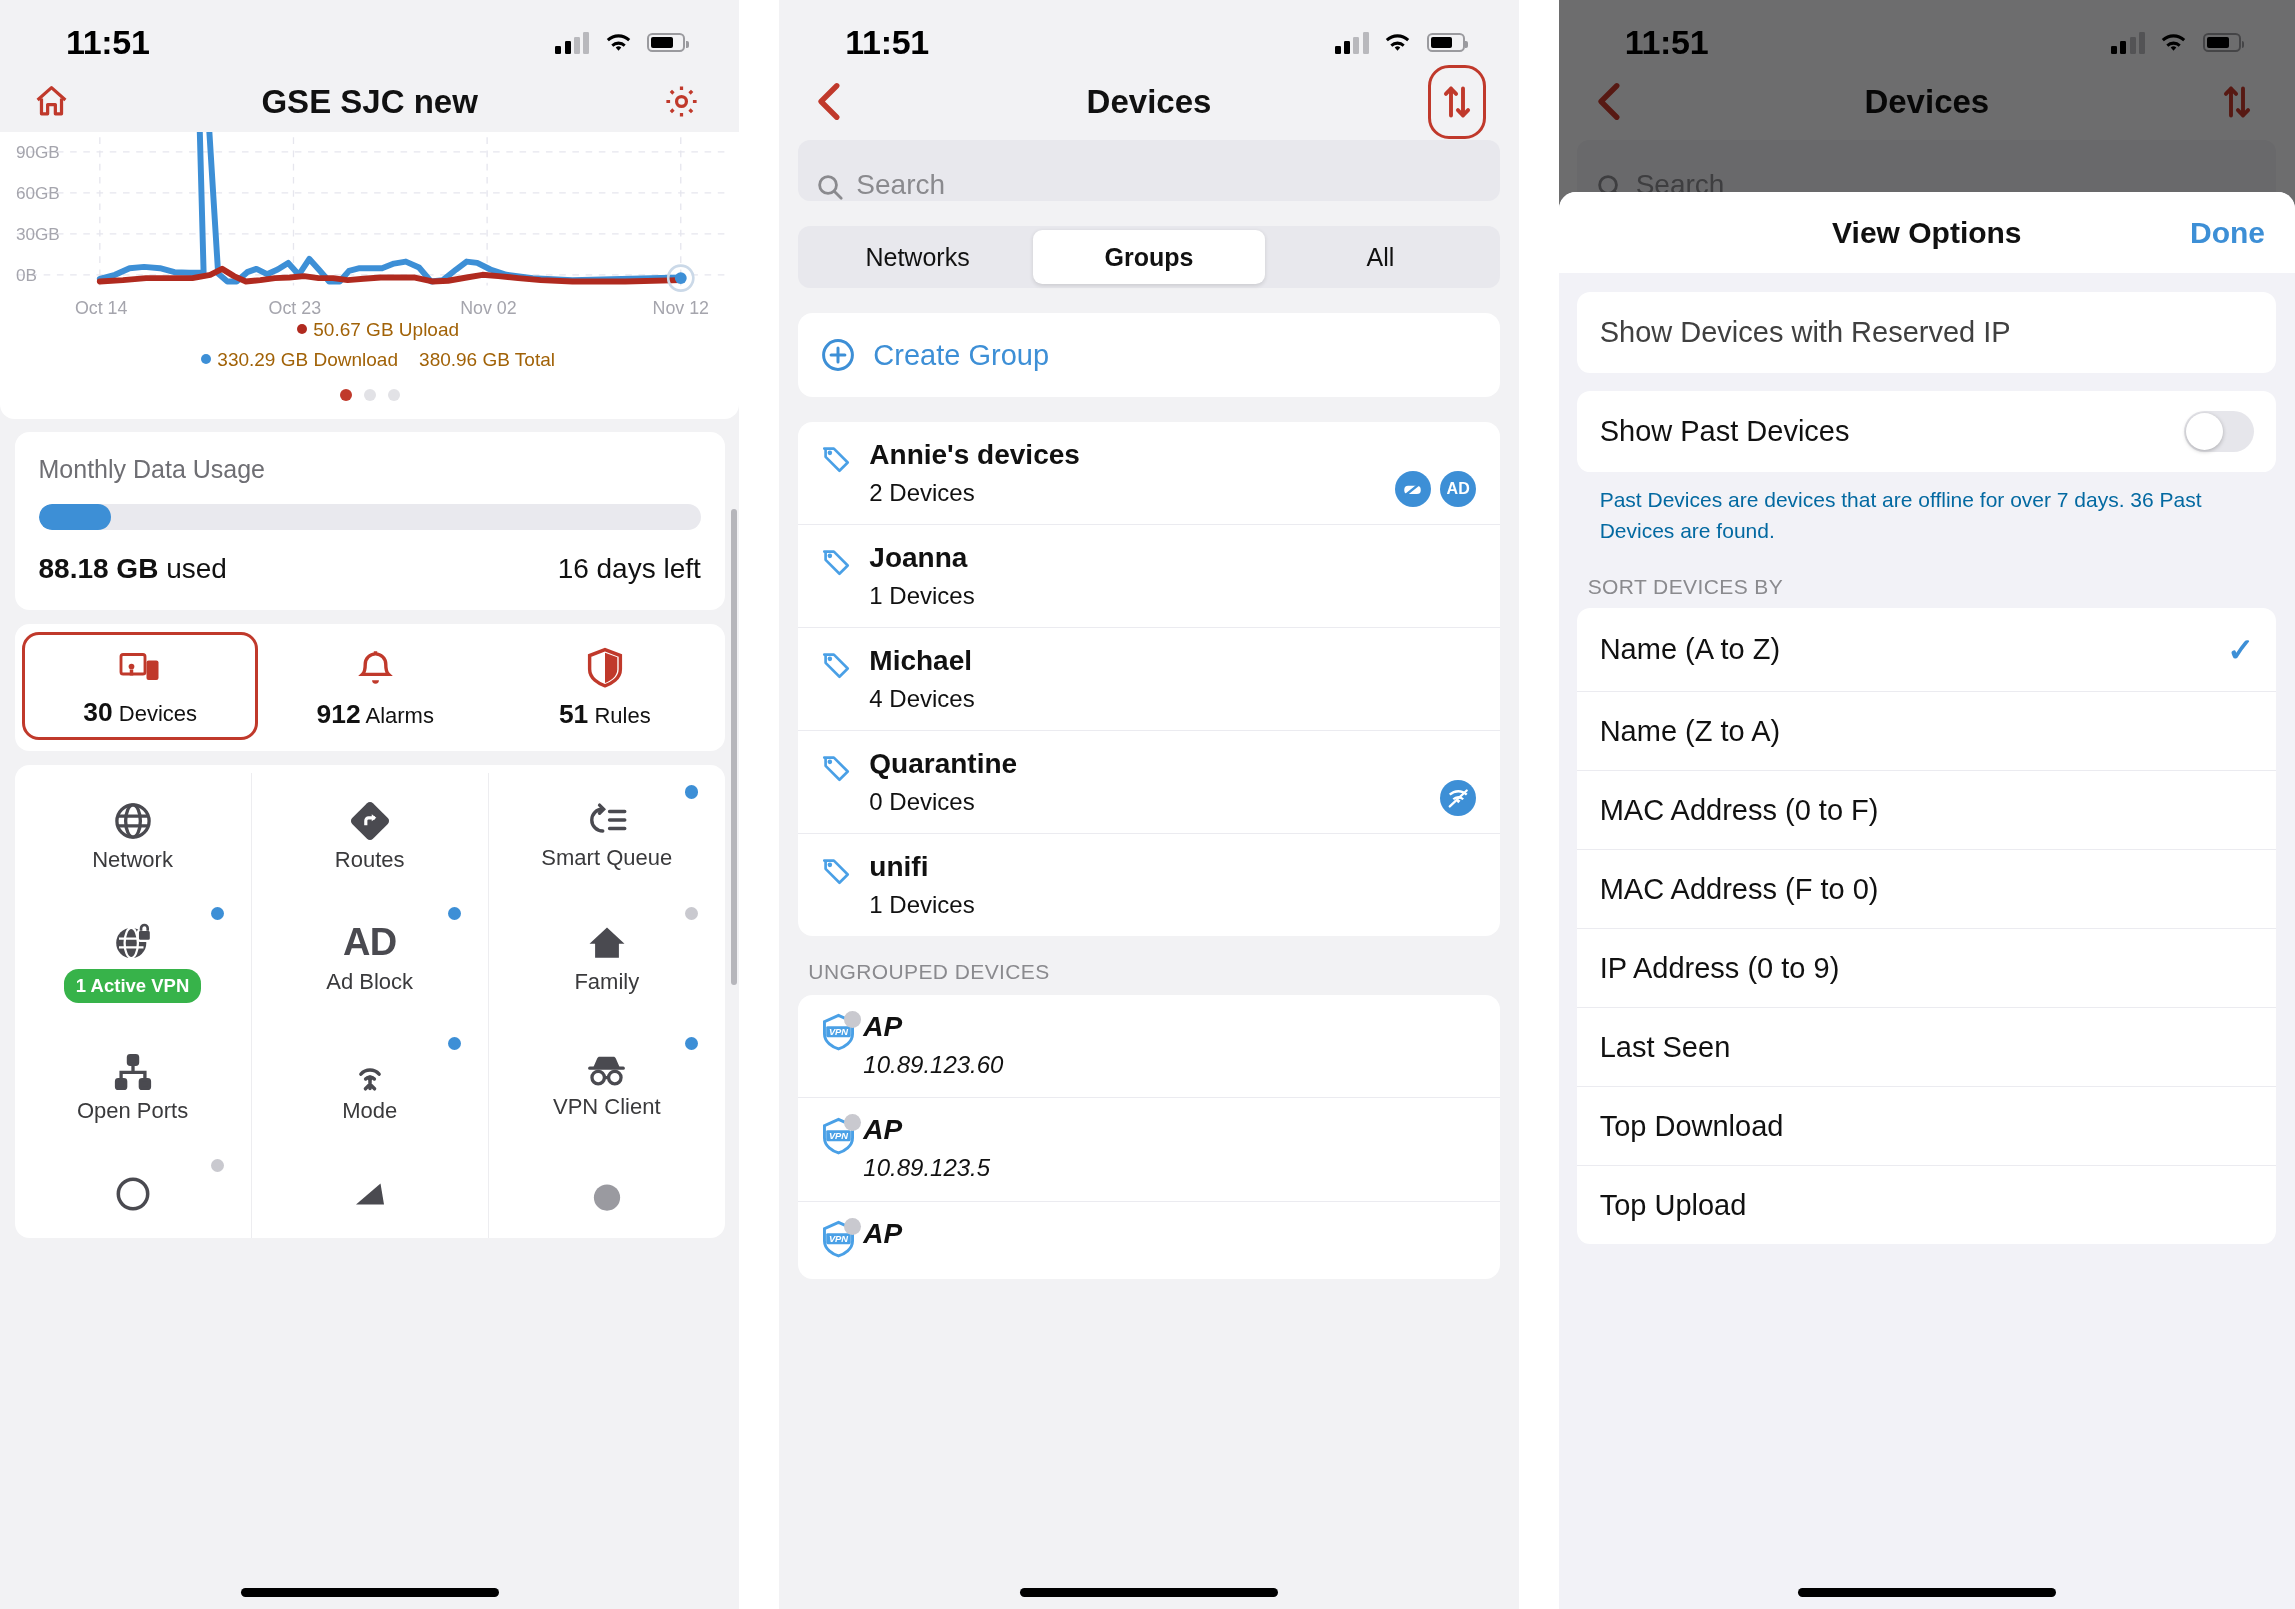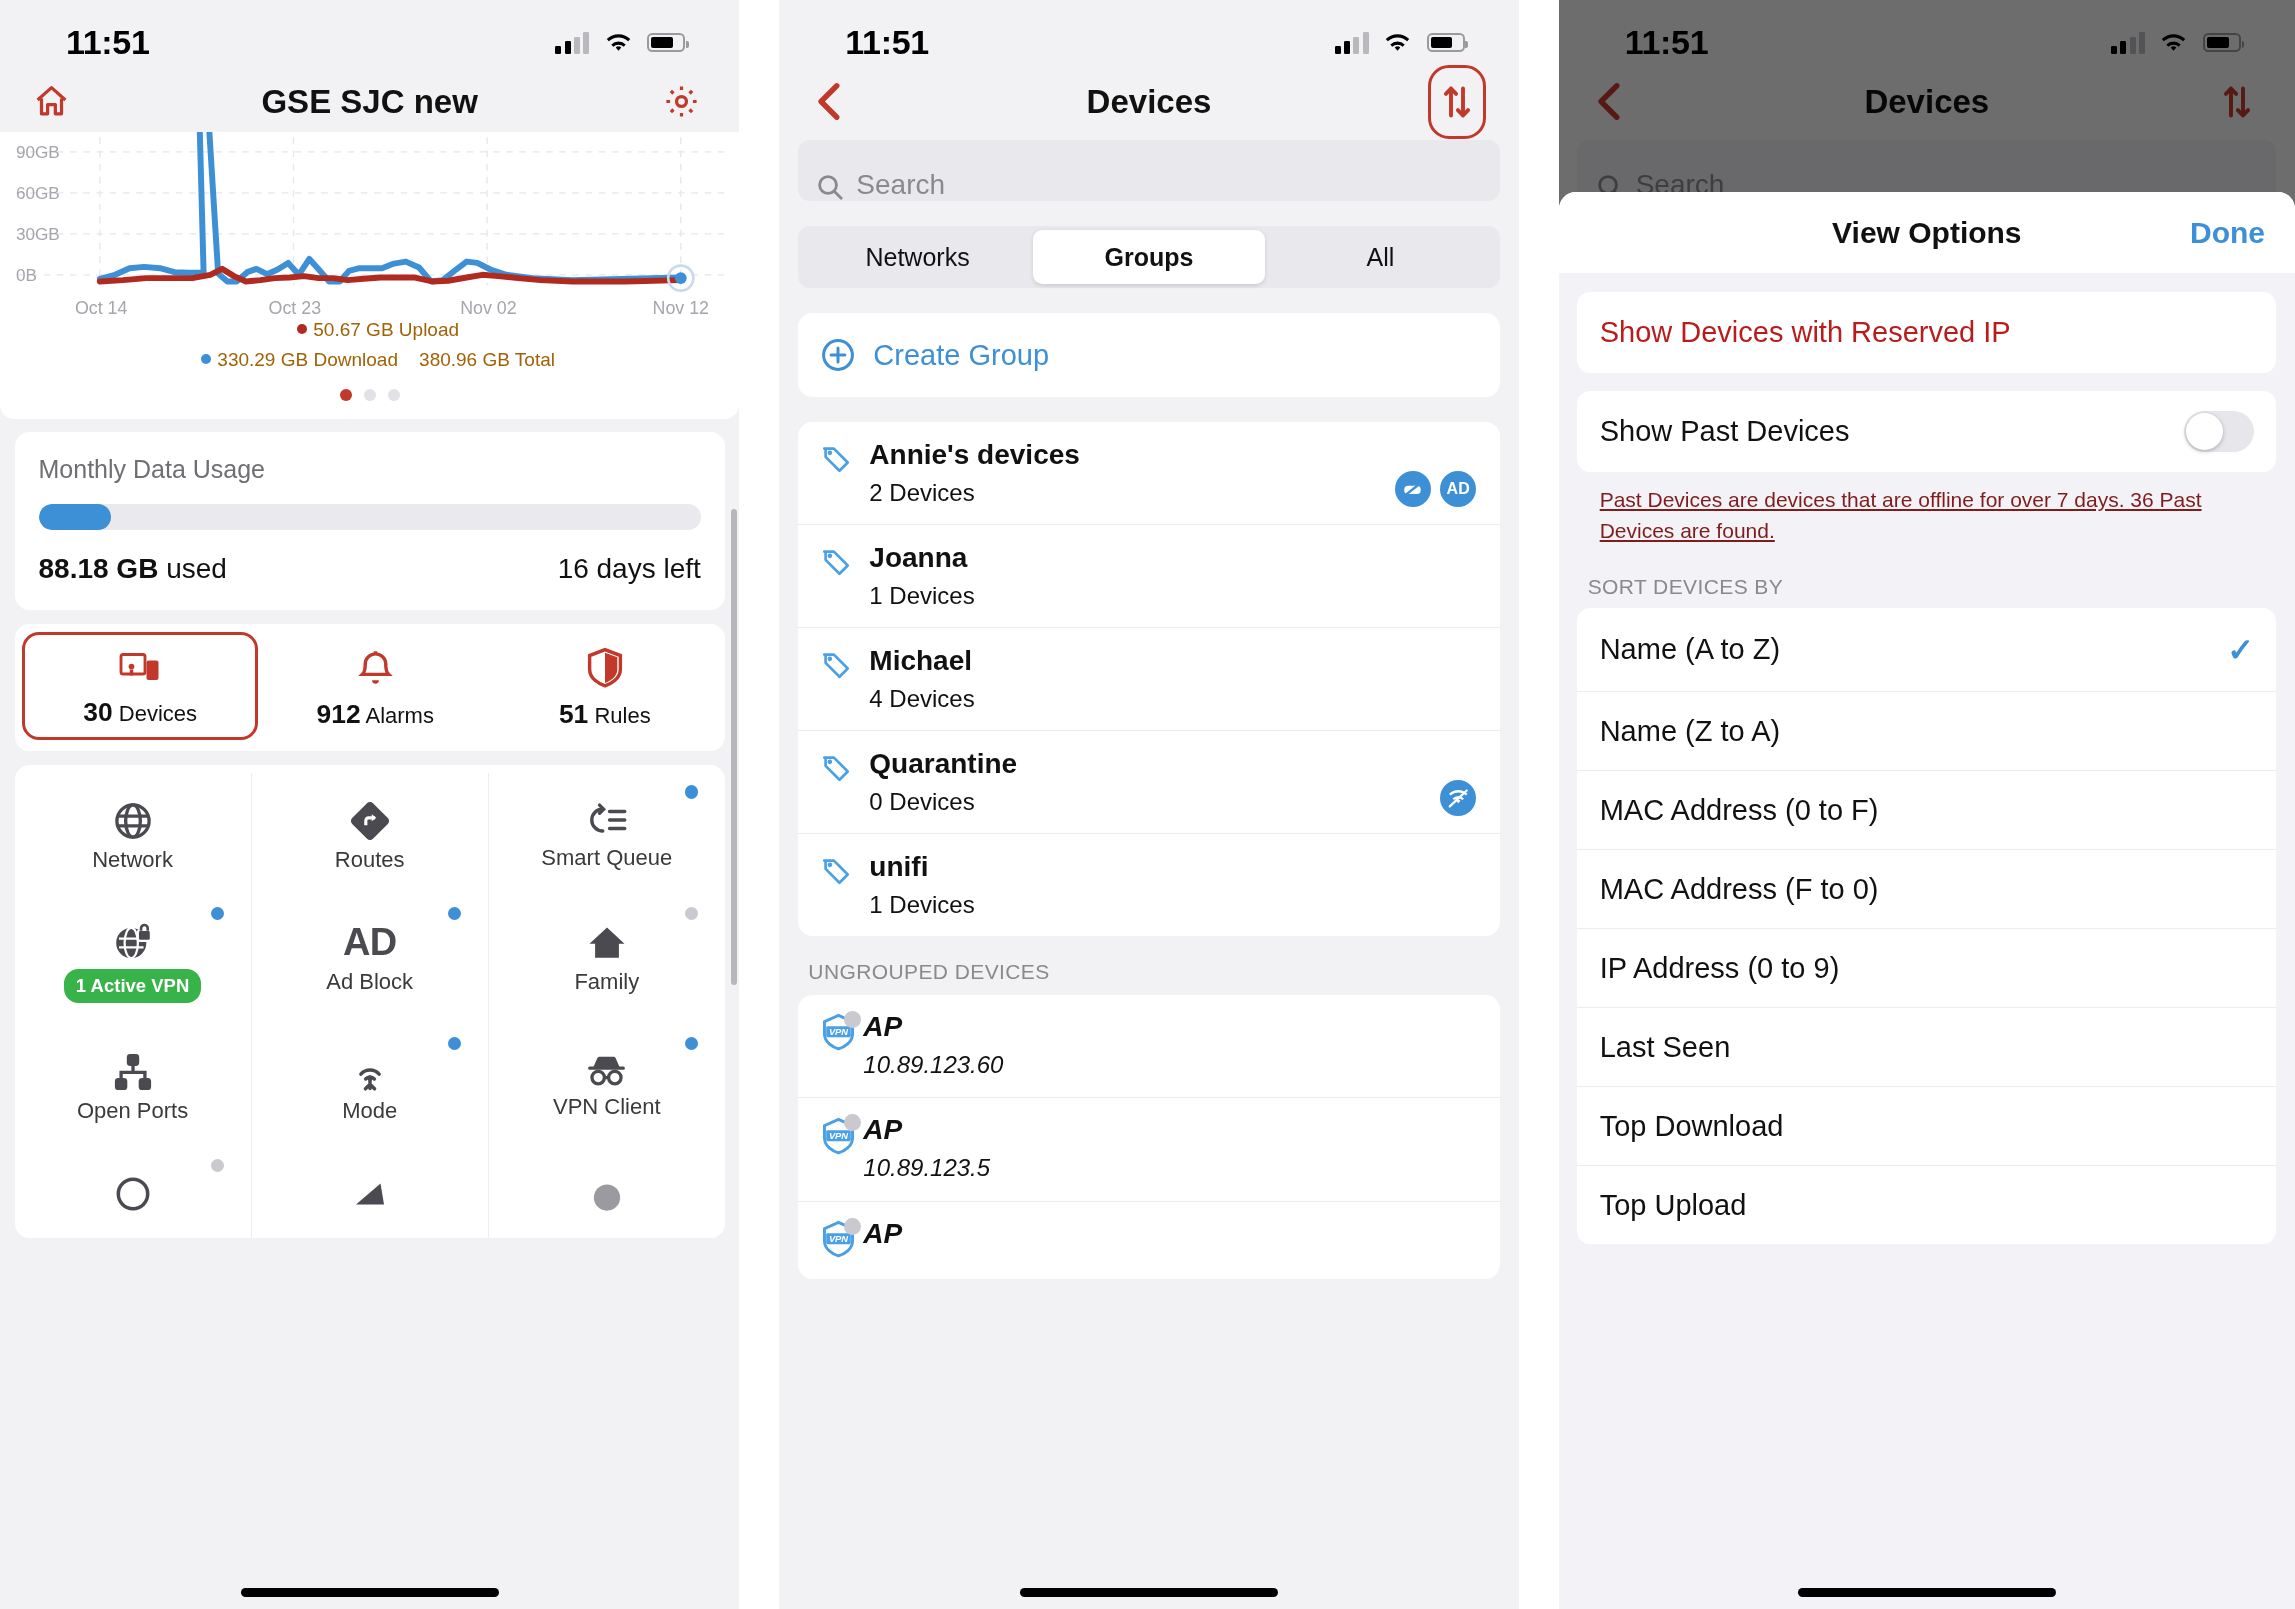--- a/index.html
+++ b/index.html
@@ -131,28 +131,28 @@
 
   
   .dimmed { position:absolute; inset:0; background:#000; opacity:.55; z-index: 5; }
   .sheet { position:absolute; left:0; right:0; bottom:0; top: 192px; z-index: 10;
            background:#f2f2f7; border-radius: 17px 17px 0 0; }
   .sheet-hdr { height: 81px; background:#fff; border-radius: 17px 17px 0 0;
                display:flex; align-items:center; justify-content:center; position:relative; }
   .sheet-title { font-size: 30px; font-weight: 700; color:#111; }
   .sheet-done { position:absolute; right: 30px; font-size: 30px; color:#3d8fd6; font-weight:600; }
   .opt-card { margin: 18.5px 18.5px 0; background:#fff; border-radius: 13.2px; }
-  .opt-link { padding: 24px 22.5px; font-size: 29px; color:#b91c1c; }
+  .opt-link { padding: 24px 22.5px; font-size: 29px; color:#404040; }
   .opt-toggle { padding: 20px 22.5px; display:flex; align-items:center; justify-content:space-between; }
   .opt-toggle .t { font-size: 29px; color:#111; }
   .switch { width: 70px; height: 41px; border-radius: 20.5px; background:#e6e6eb;
             position:relative; }
   .switch .knob { position:absolute; top: 2px; left: 2px; width: 37px; height: 37px;
                   border-radius:50%; background:#fff; box-shadow: 0 1.3px 4px rgba(0,0,0,.25); }
-  .opt-note { font-size: 21px; color:#7f1d1d; line-height: 1.45; padding: 13.2px 22.5px 0; margin: 0 18.5px; text-decoration: underline; }
+  .opt-note { font-size: 21px; color:#0369a1; line-height: 1.45; padding: 13.2px 22.5px 0; margin: 0 18.5px; }
   .grp-hdr { font-size: 21px; color:#8a8a8e; letter-spacing:0.4px; padding: 29px 29px 9.2px; }
   .sort-card { margin: 0 18.5px; background:#fff; border-radius: 13.2px; overflow:hidden; }
   .sort-row { padding: 22.5px 22.5px; display:flex; align-items:center; justify-content:space-between; }
   .sort-row + .sort-row { border-top: 1.3px solid #ebebf0; }
   .sort-row .t { font-size: 29px; color:#111; }
   .check { color:#3d8fd6; font-size: 32px; font-weight: 600; }
 </style>
 </head>
 <body>
 

